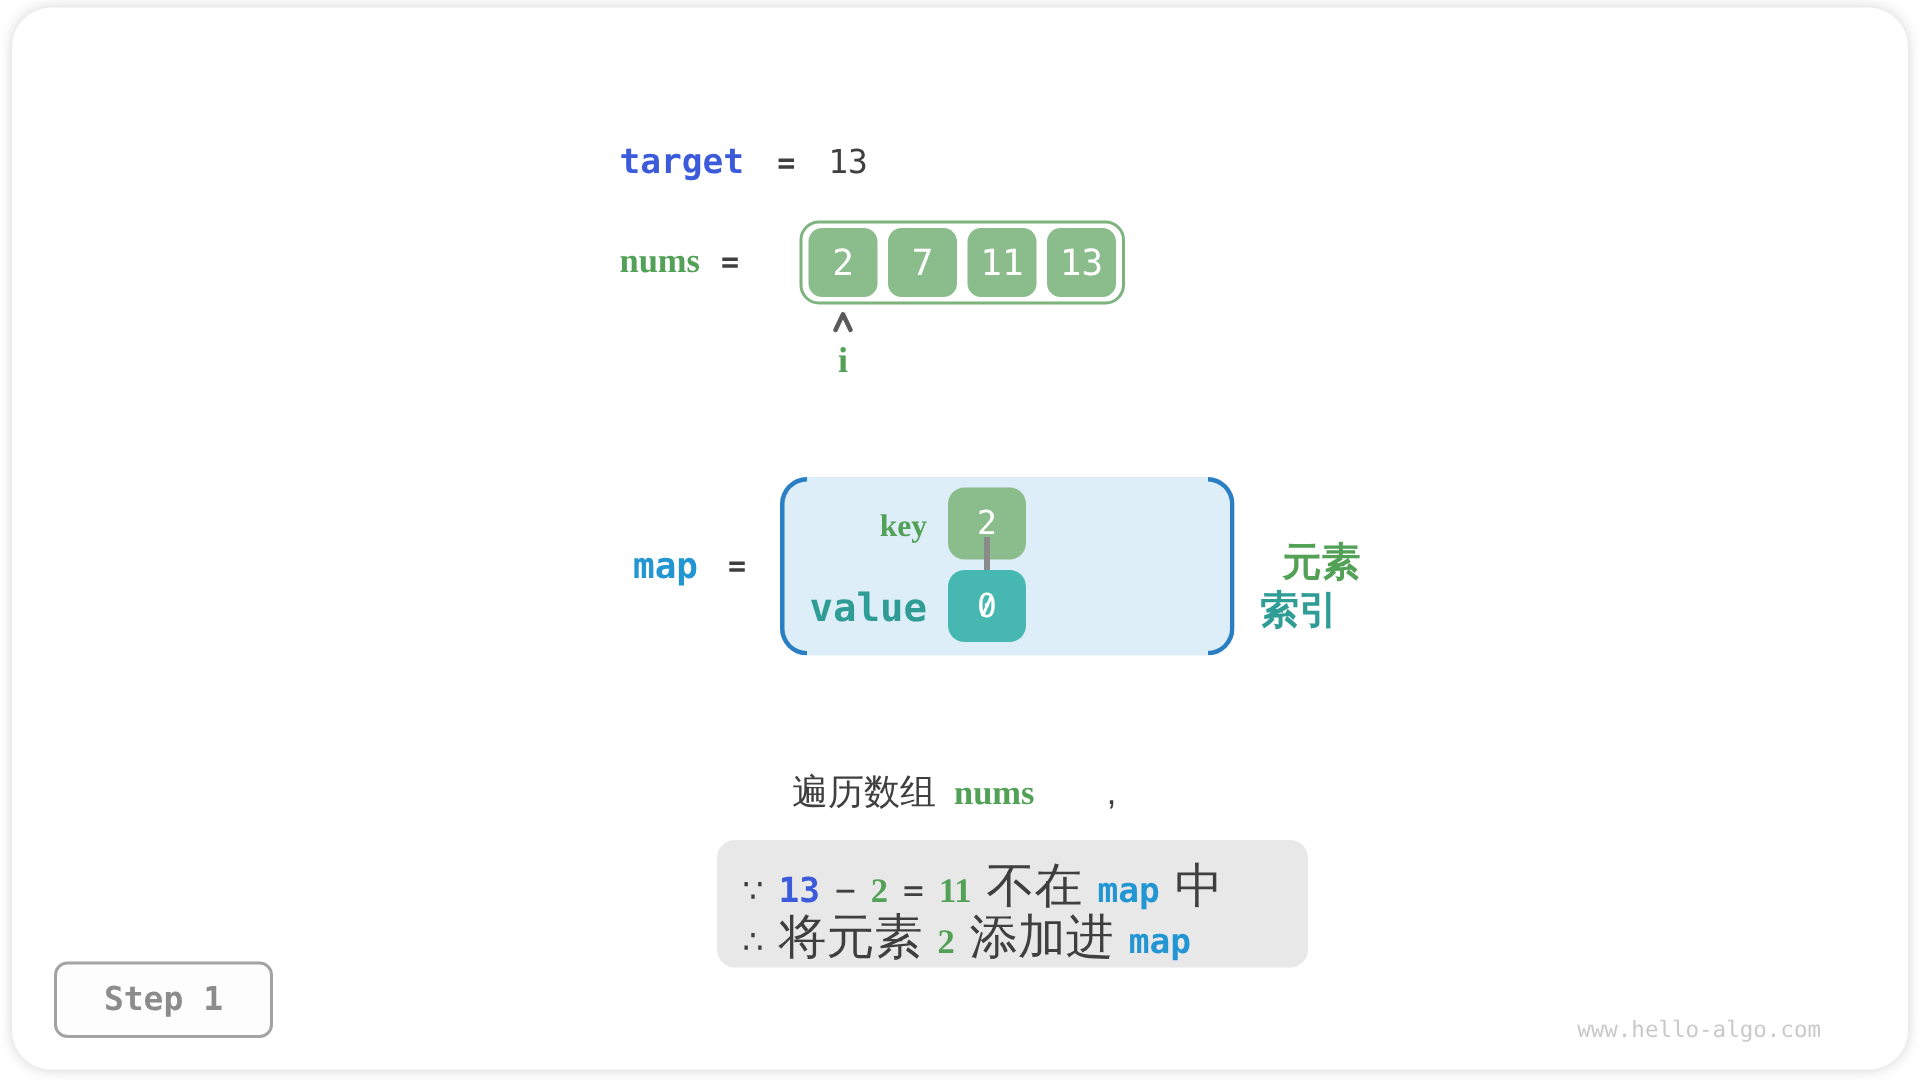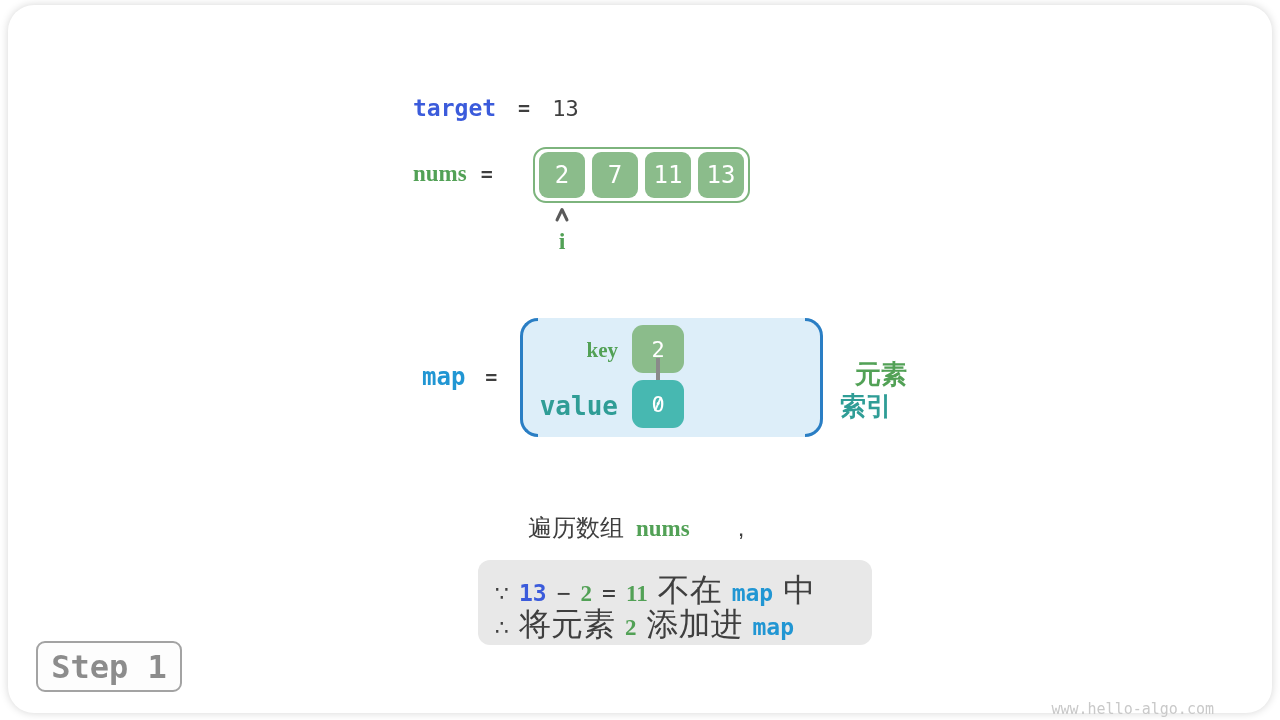--- a/index.html
+++ b/index.html
@@ -87,24 +87,24 @@
     background:var(--note-bg); padding:9px 0 0 17px;}
   .note-line{display:flex; align-items:baseline; gap:10px; height:34px;}
   .note-line .cjk{font-size:32px;}
   .note-line .code{font-size:23px;}
   .note-line .sym{font-size:22px;}
 
   
   .step-badge{left:36px; top:641px; width:146px; height:51px; background:#fdfdfd;
     border:2px solid #a3a3a3; border-radius:9px;
     display:flex; align-items:center; justify-content:center;}
-  .step-badge span{font-size:32px; font-weight:bold; color:var(--step-gray);
+  .step-badge span{font-size:22px; font-weight:bold; color:var(--step-gray);
     font-family:"DejaVu Sans Mono","Liberation Mono",monospace;}
 
-  .watermark{right:66px; top:700px; font-size:15px; color:var(--watermark-gray);
+  .watermark{right:66px; top:677px; font-size:15px; color:var(--watermark-gray);
     font-family:"DejaVu Sans Mono","Liberation Mono",monospace;}
 </style>
 </head>
 <body>
 
 <div class="card"></div>
 
 <div class="abs target-row">
   <span class="code bold indigo var">target</span>
   <span class="code dark eq">=</span>

